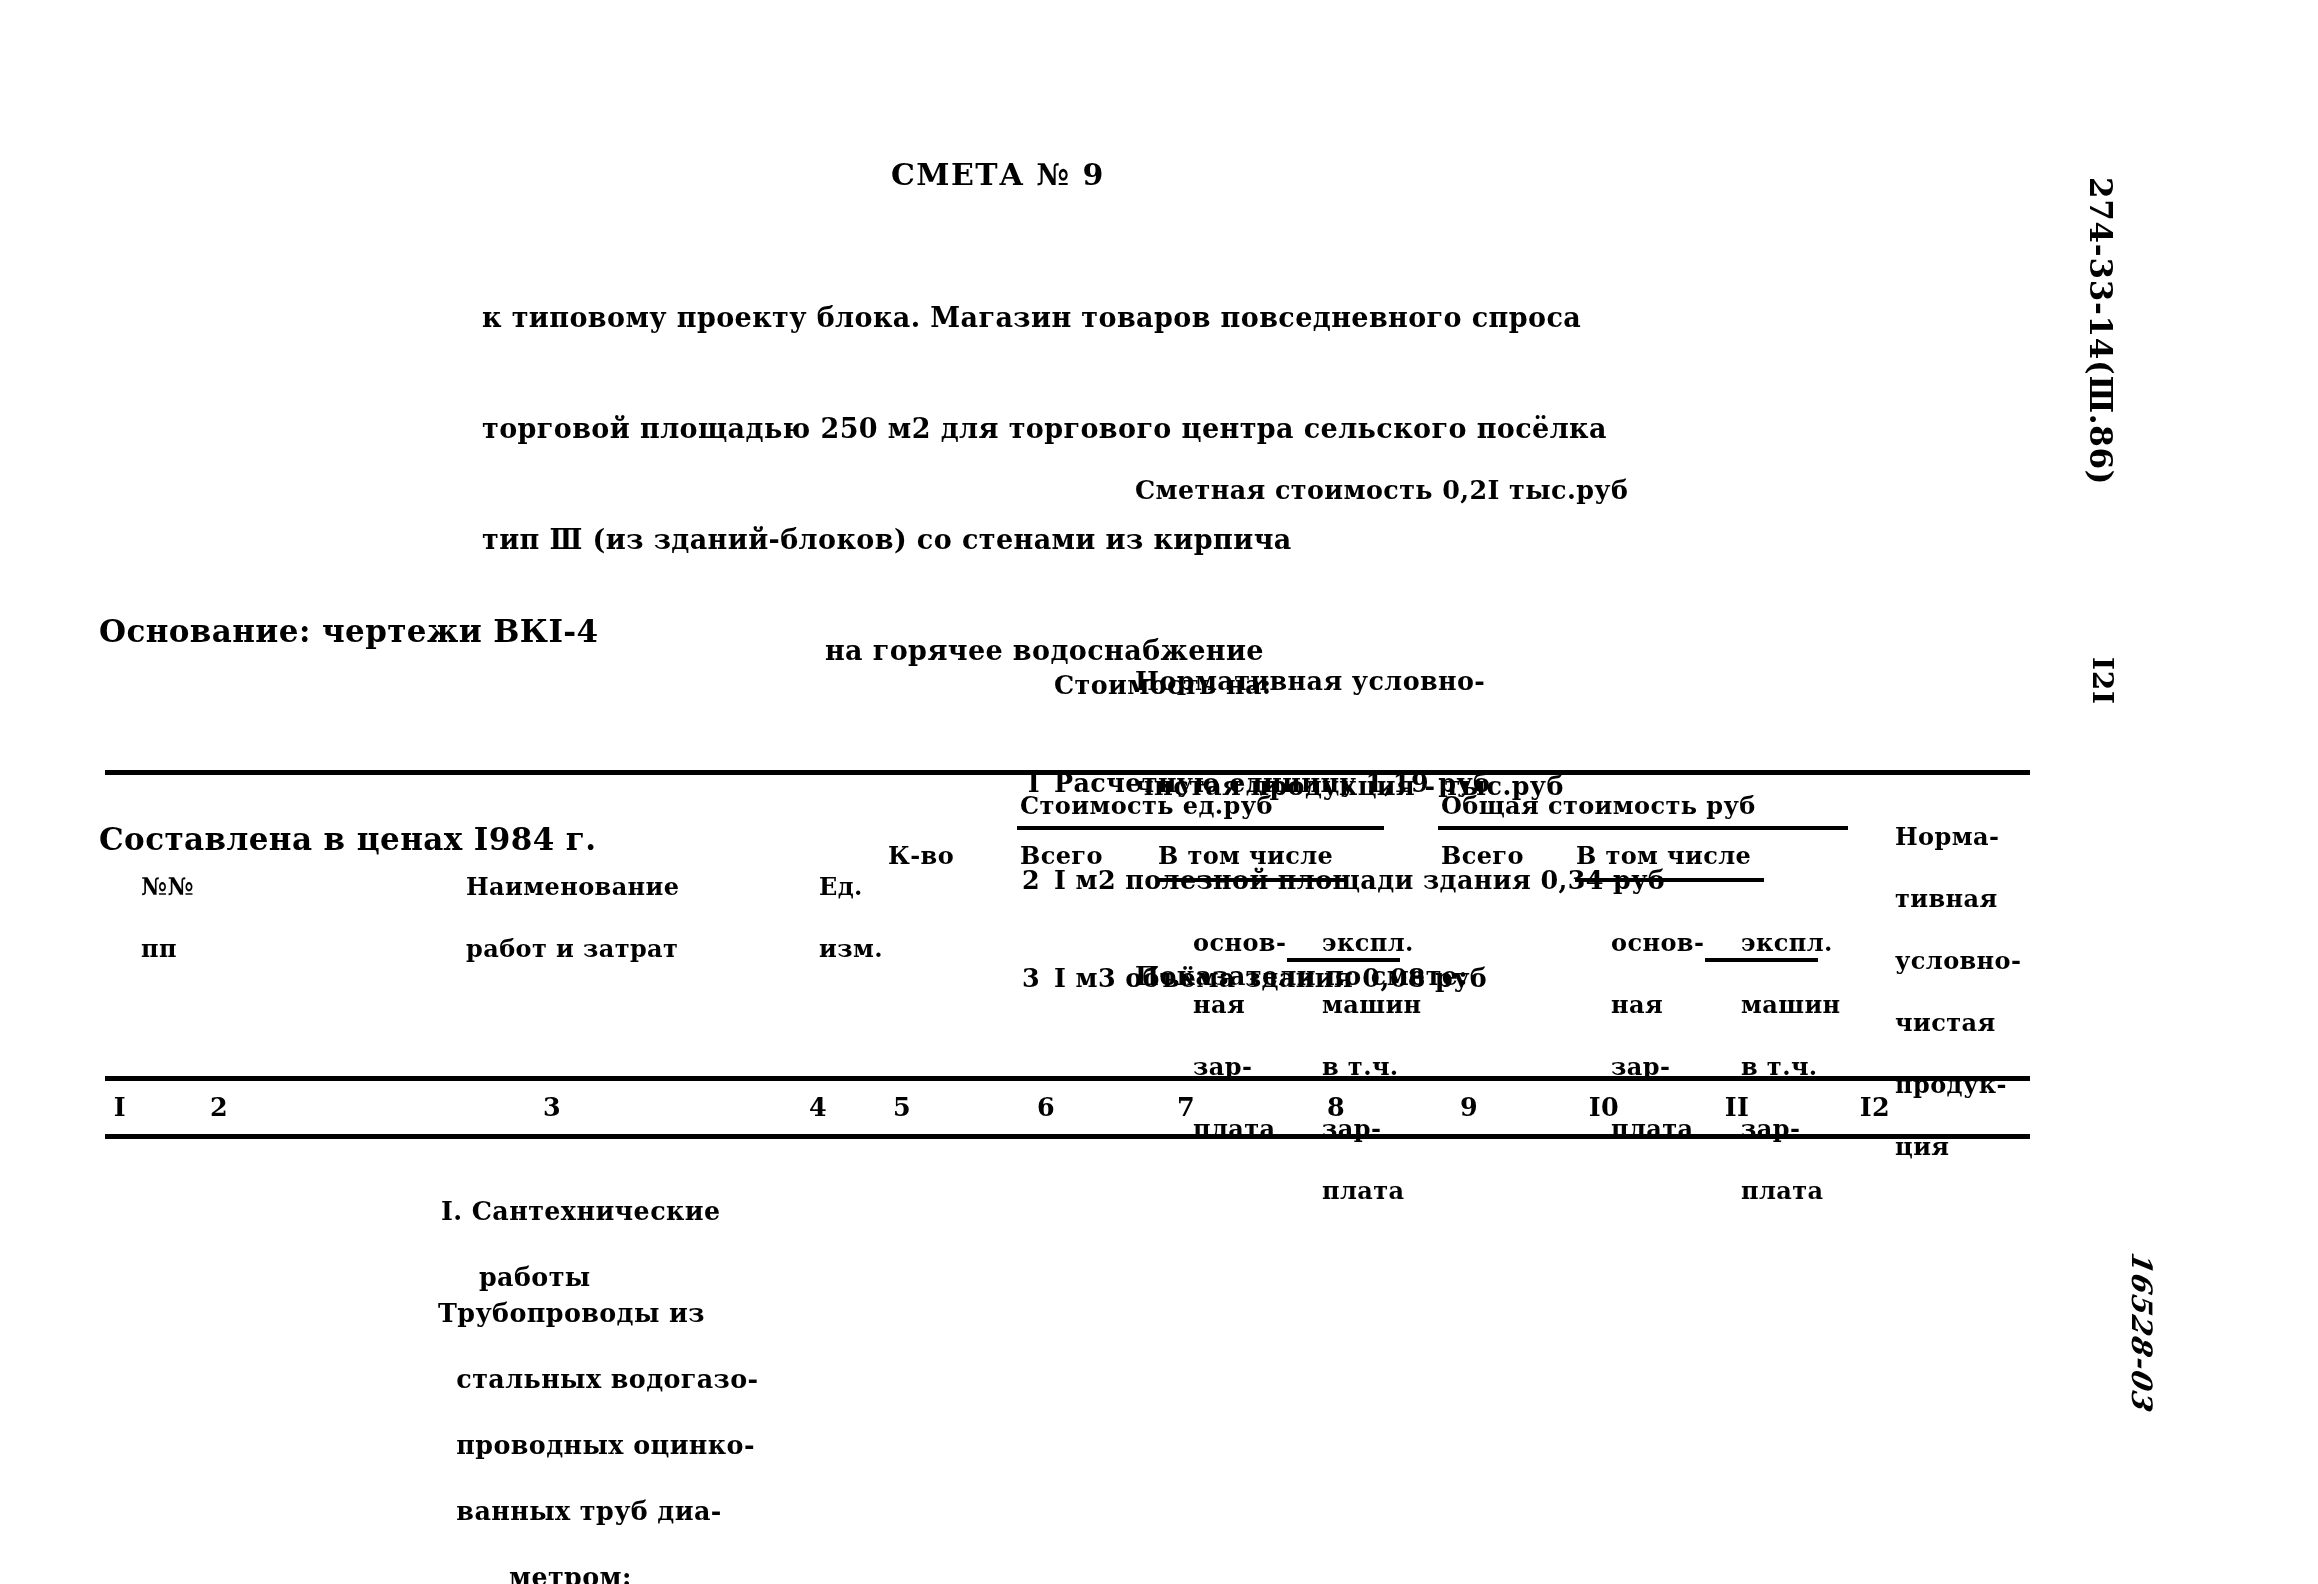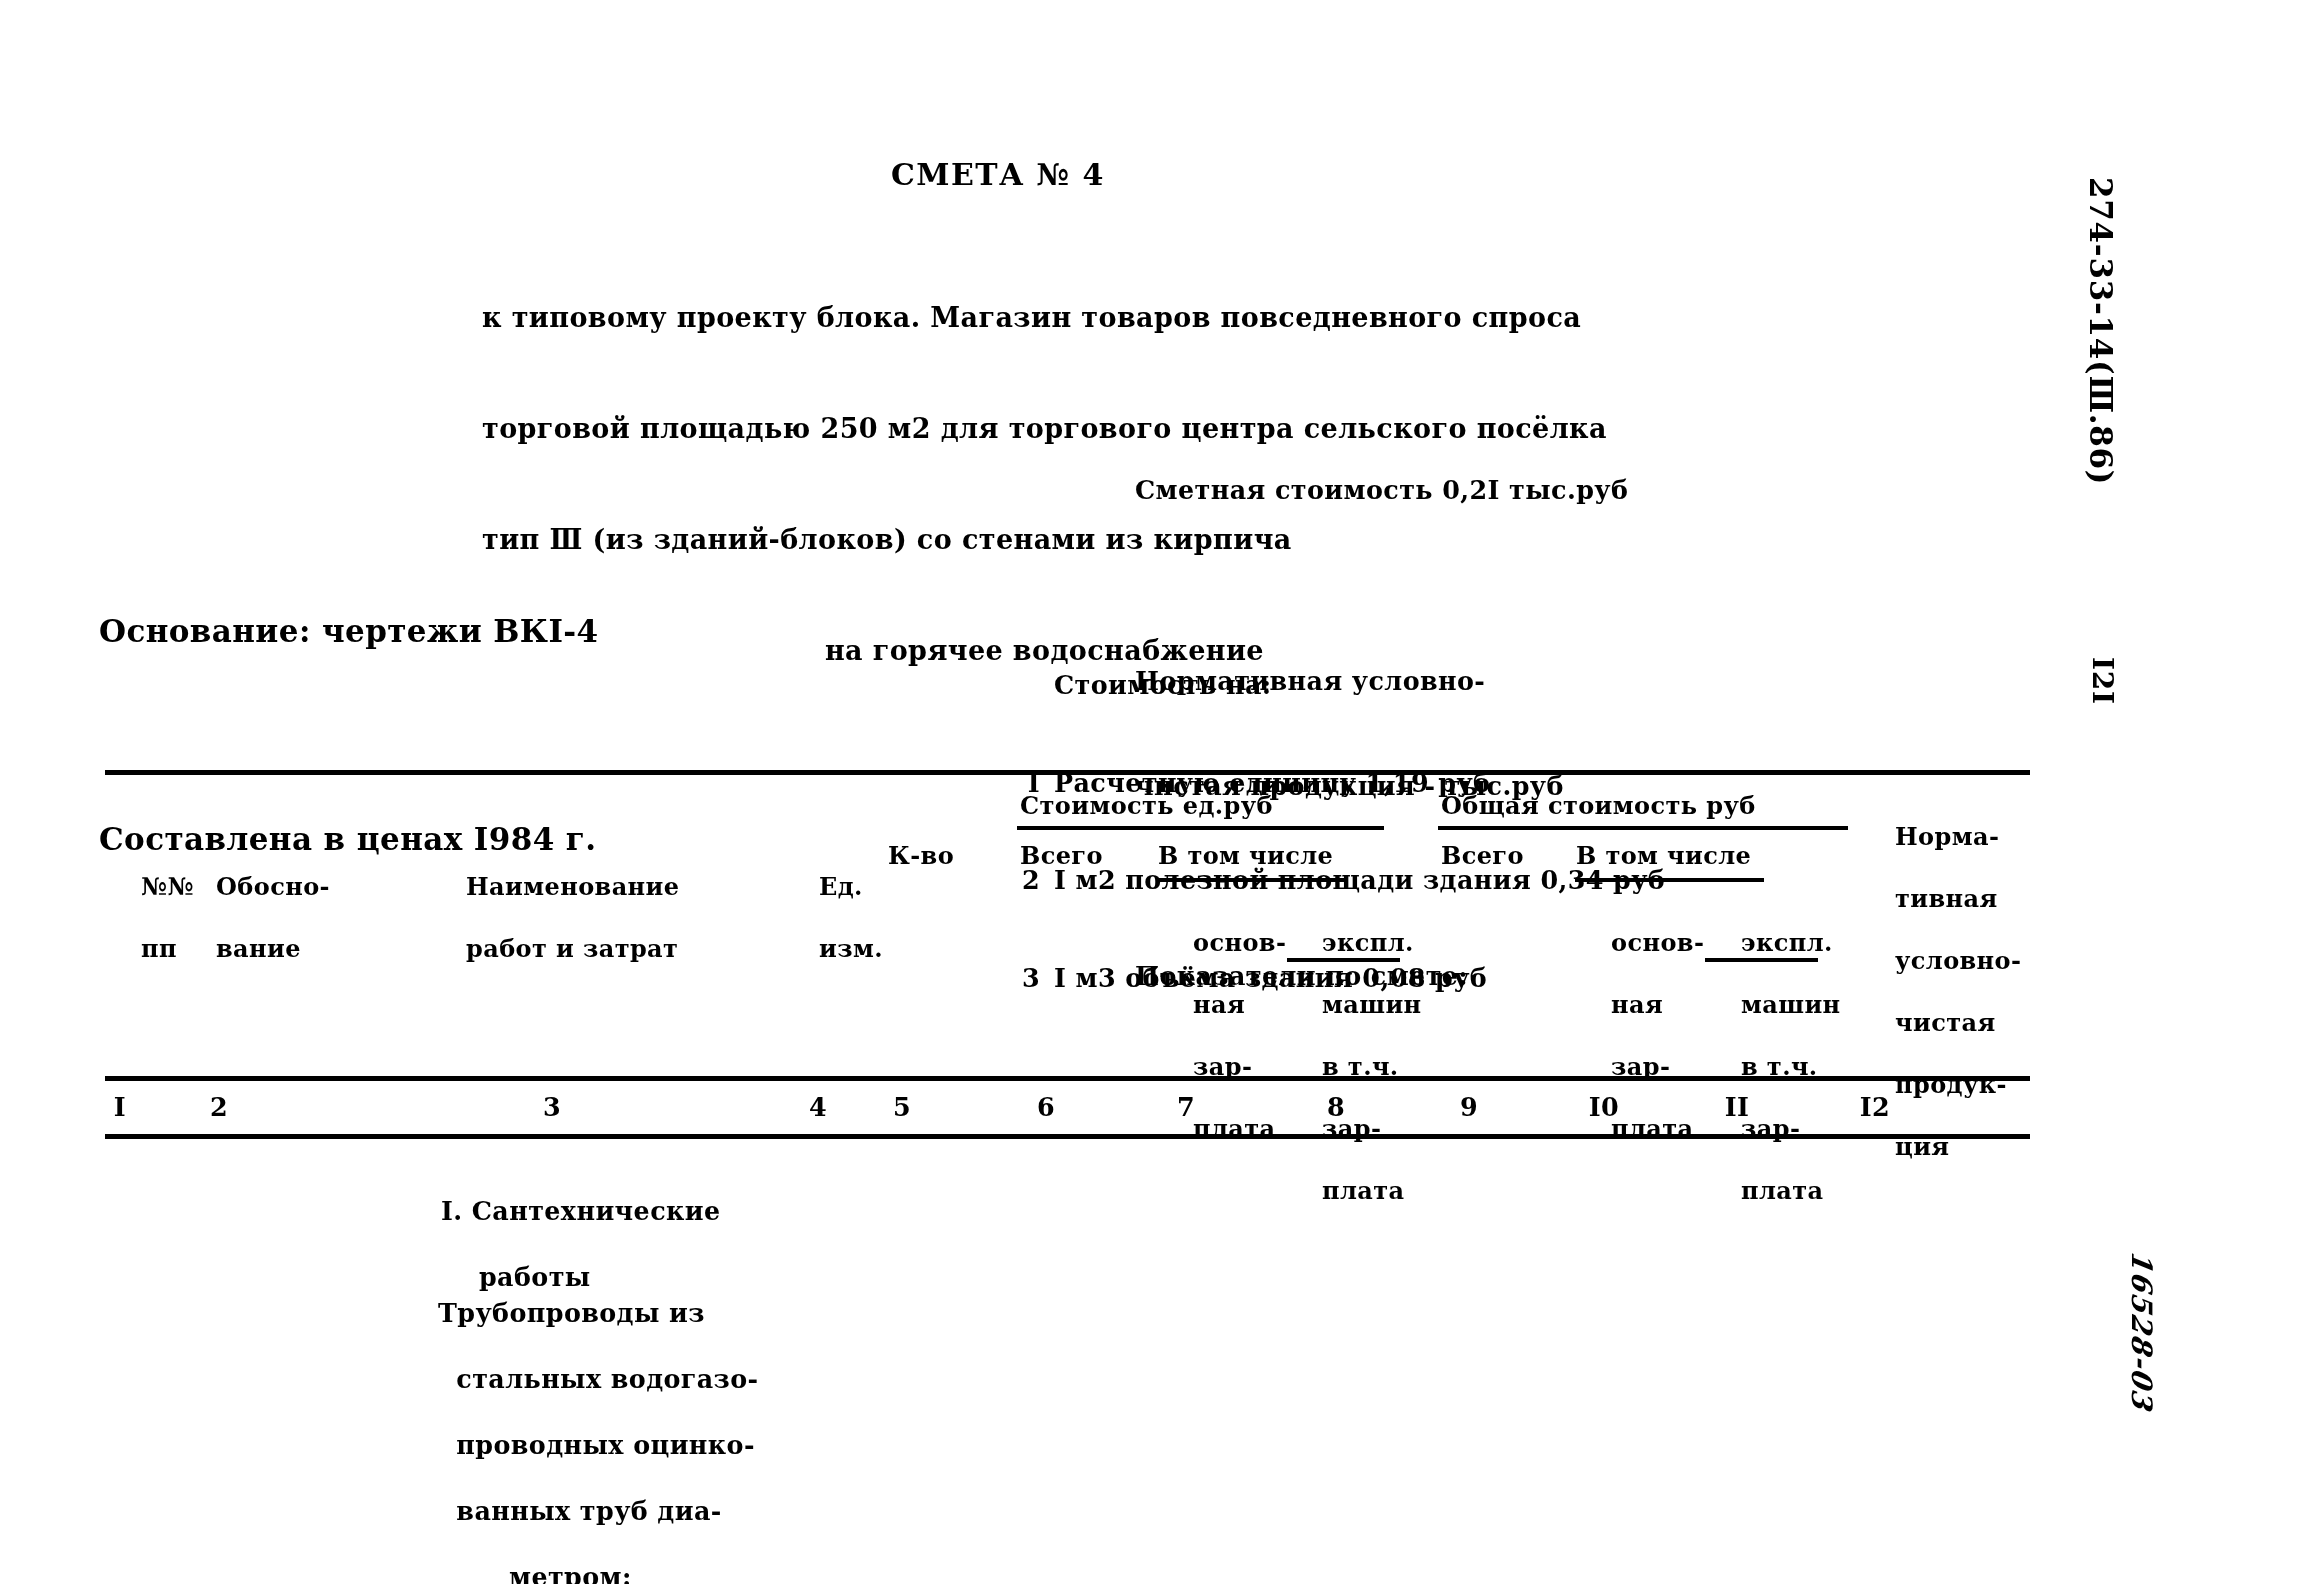--- a/index.html
+++ b/index.html
@@ -148,21 +148,21 @@
     font-weight: 900;
     font-style: italic;
     letter-spacing: 1.4px;
   }
 </style>
 </head>
 <body>
 
 <div id="page">
 
-  <div id="doc-title" class="tw">СМЕТА № 4</div>
+  <div id="doc-title" class="tw">СМЕТА № 9</div>
 
   <div id="subtitle-block" class="tw">
     <span class="ln">к типовому проекту блока. Магазин товаров повседневного спроса</span>
     <span class="ln">торговой площадью 250 м2 для торгового центра сельского посёлка</span>
     <span class="ln">тип Ⅲ (из зданий-блоков) со стенами из кирпича</span>
     <span class="ln center">на горячее водоснабжение</span>
   </div>
 
   <div id="summary-block" class="tw">
     <span class="ln">Сметная стоимость 0,2I тыс.руб</span>
@@ -192,24 +192,20 @@
   <div class="underline-seg" style="left:1017px; top:826px; width:367px;"></div>
 
   <div class="hcell tw" style="left:1441px; top:790px;">Общая стоимость руб</div>
   <div class="underline-seg" style="left:1438px; top:826px; width:410px;"></div>
 
   <div class="hcell tw" style="left:106px; top:840px;">
     <span>№№</span><br>
     <span>пп</span>
   </div>
 
-  <div class="hcell tw" style="left:181px; top:840px;">
-    <span>Обосно-</span><br>
-    <span>вание</span>
-  </div>
 
   <div class="hcell tw" style="left:431px; top:840px;">
     <span>Наименование</span><br>
     <span>работ и затрат</span>
   </div>
 
   <div class="hcell tw" style="left:784px; top:840px;">
     <span>Ед.</span><br>
     <span>изм.</span>
   </div>

